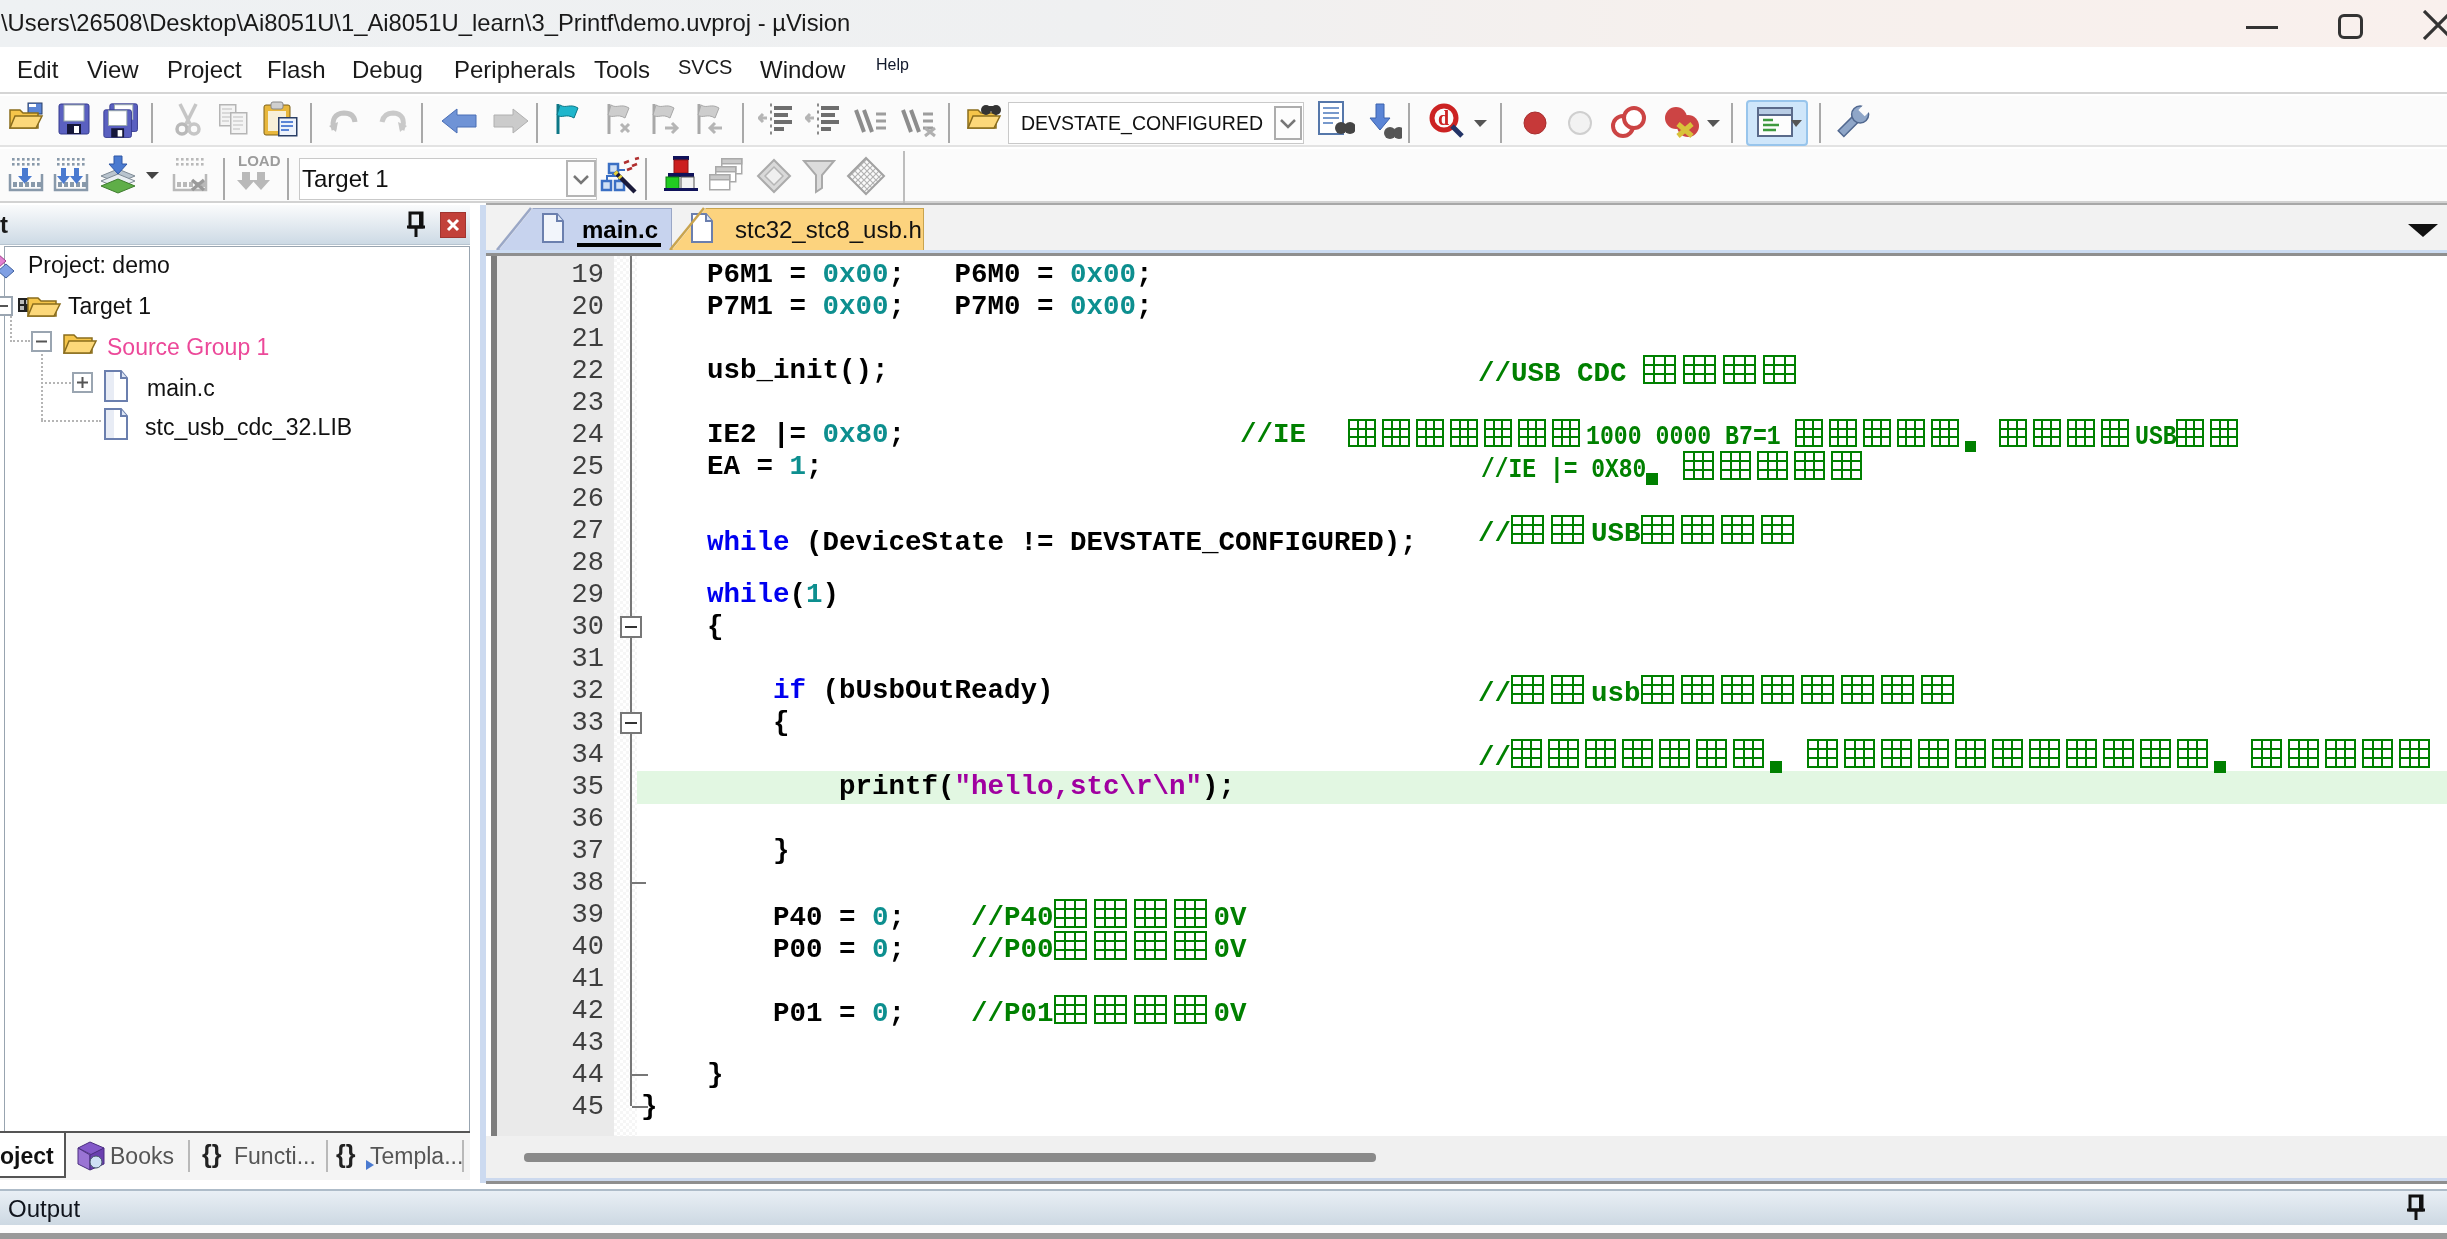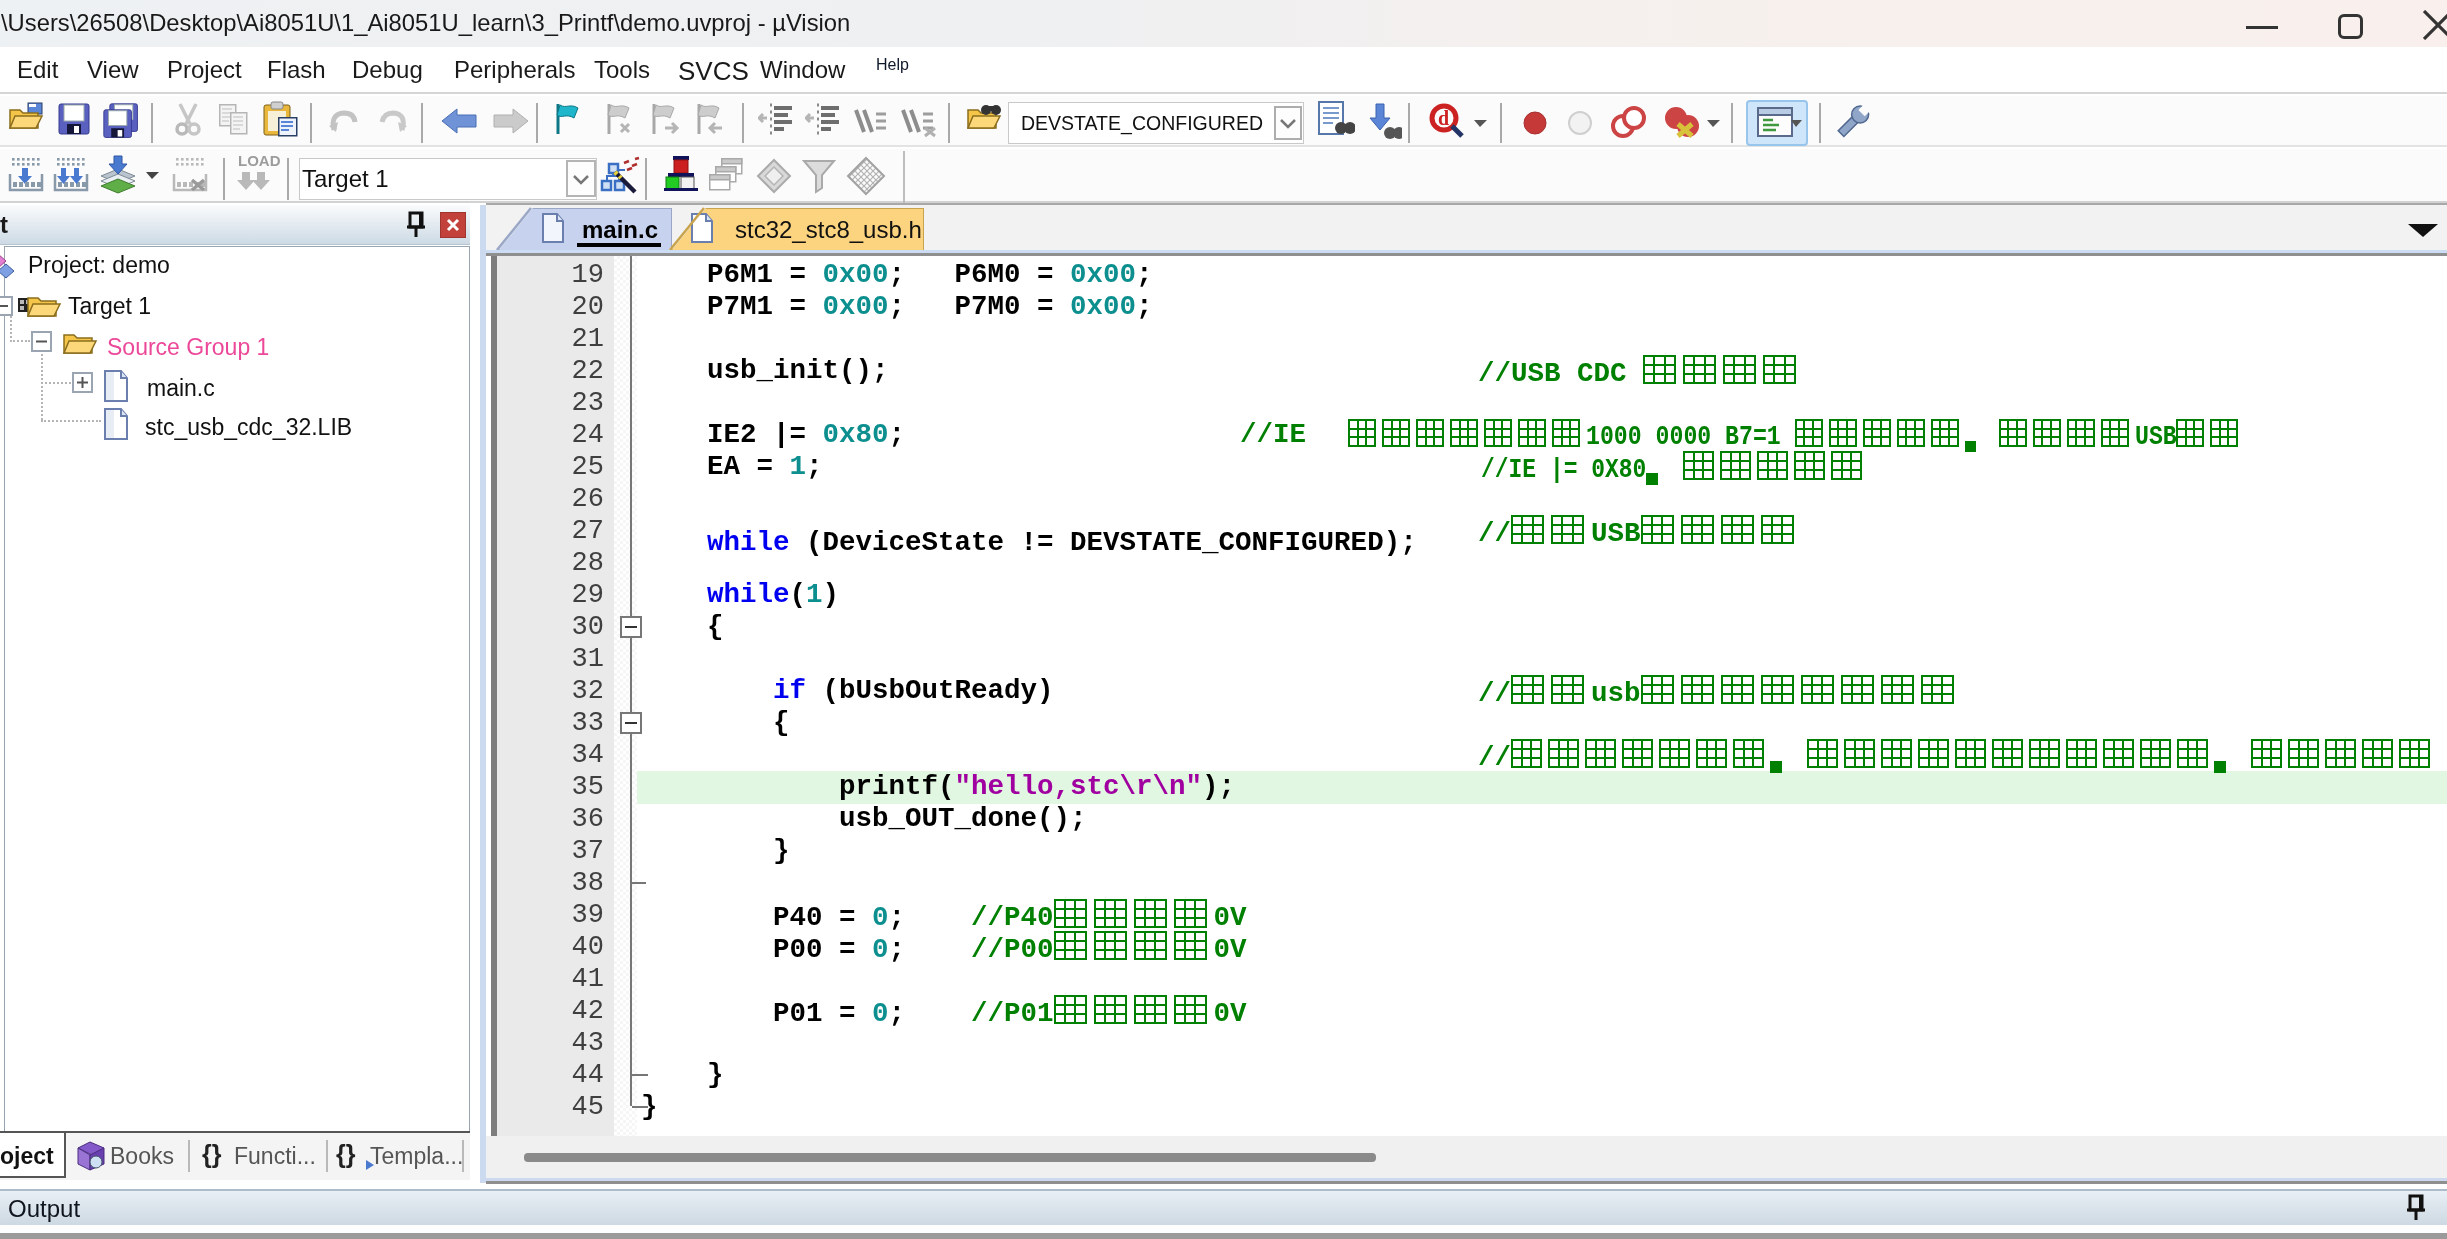--- a/index.html
+++ b/index.html
@@ -36,21 +36,21 @@
       <path d="M1 1 L29 29 M29 1 L1 29" stroke="#333" stroke-width="3.2"></path>
     </svg>
 <div class="abs" style="left:0;top:47px;width:2447px;height:47px;background:#fff;border-bottom:2px solid #d5d5d5"></div>
 <div class="abs" style="left:17px;top:56px;font-size:24px;color:#1a1a1a">Edit</div>
 <div class="abs" style="left:87px;top:56px;font-size:24px;color:#1a1a1a">View</div>
 <div class="abs" style="left:167px;top:56px;font-size:24px;color:#1a1a1a">Project</div>
 <div class="abs" style="left:267px;top:56px;font-size:24px;color:#1a1a1a">Flash</div>
 <div class="abs" style="left:352px;top:56px;font-size:24px;color:#1a1a1a">Debug</div>
 <div class="abs" style="left:454px;top:56px;font-size:24px;color:#1a1a1a">Peripherals</div>
 <div class="abs" style="left:594px;top:56px;font-size:24px;color:#1a1a1a">Tools</div>
-<div class="abs" style="left:678px;top:56px;font-size:26px;color:#1a1a1a">SVCS</div>
+<div class="abs" style="left:678px;top:56px;font-size:20px;color:#1a1a1a">SVCS</div>
 <div class="abs" style="left:760px;top:56px;font-size:24px;color:#1a1a1a">Window</div>
 <div class="abs" style="left:876px;top:56px;font-size:16px;color:#0f172a">Help</div>
 <div class="abs" style="left:0;top:96px;width:2447px;height:51px;background:#fbfbfb;border-bottom:2px solid #e3e3e3"></div>
 <div class="abs" style="left:0;top:149px;width:2447px;height:54px;background:#fbfbfb;border-bottom:2px solid #d2d2d2"></div>
 <svg class="abs" style="left:8px;top:102px" width="36" height="36" viewBox="0 0 36 36">
       <rect x="20" y="1" width="14" height="11" fill="#5b85d6" stroke="#2a3f66"></rect>
       <rect x="21" y="2" width="7" height="3" fill="#fff"></rect>
       <path d="M2 8 L12 8 L15 11 L30 11 L30 26 L2 26 Z" fill="#f5c54a" stroke="#8a6d1d" stroke-width="1.5"></path>
       <path d="M2 26 L7 14 L34 14 L28 26 Z" fill="#fcd87a" stroke="#8a6d1d" stroke-width="1.5"></path>
     </svg>
@@ -501,21 +501,20 @@
 <div class="cl" style="top:611px">    {</div>
 <div class="ln" style="top:643px">31</div>
 <div class="ln" style="top:675px">32</div>
 <div class="cl" style="top:675px">        <span class="kw">if</span> (bUsbOutReady)</div>
 <div class="ln" style="top:707px">33</div>
 <div class="cl" style="top:707px">        {</div>
 <div class="ln" style="top:739px">34</div>
 <div class="ln" style="top:771px">35</div>
 <div class="cl" style="top:771px">            printf(<span class="st">"hello,stc\r\n"</span>);</div>
 <div class="ln" style="top:803px">36</div>
-<div class="cl" style="top:803px">            usb_OUT_done();</div>
 <div class="ln" style="top:835px">37</div>
 <div class="cl" style="top:835px">        }</div>
 <div class="ln" style="top:867px">38</div>
 <div class="ln" style="top:899px">39</div>
 <div class="cl" style="top:899px">        P40 = <span class="nm">0</span>;    <span class="cm">//P40<i class="k40"></i><i class="k40"></i><i class="k40"></i><i class="k40"></i>0V</span></div>
 <div class="ln" style="top:931px">40</div>
 <div class="cl" style="top:931px">        P00 = <span class="nm">0</span>;    <span class="cm">//P00<i class="k40"></i><i class="k40"></i><i class="k40"></i><i class="k40"></i>0V</span></div>
 <div class="ln" style="top:963px">41</div>
 <div class="ln" style="top:995px">42</div>
 <div class="cl" style="top:995px">        P01 = <span class="nm">0</span>;    <span class="cm">//P01<i class="k40"></i><i class="k40"></i><i class="k40"></i><i class="k40"></i>0V</span></div>

